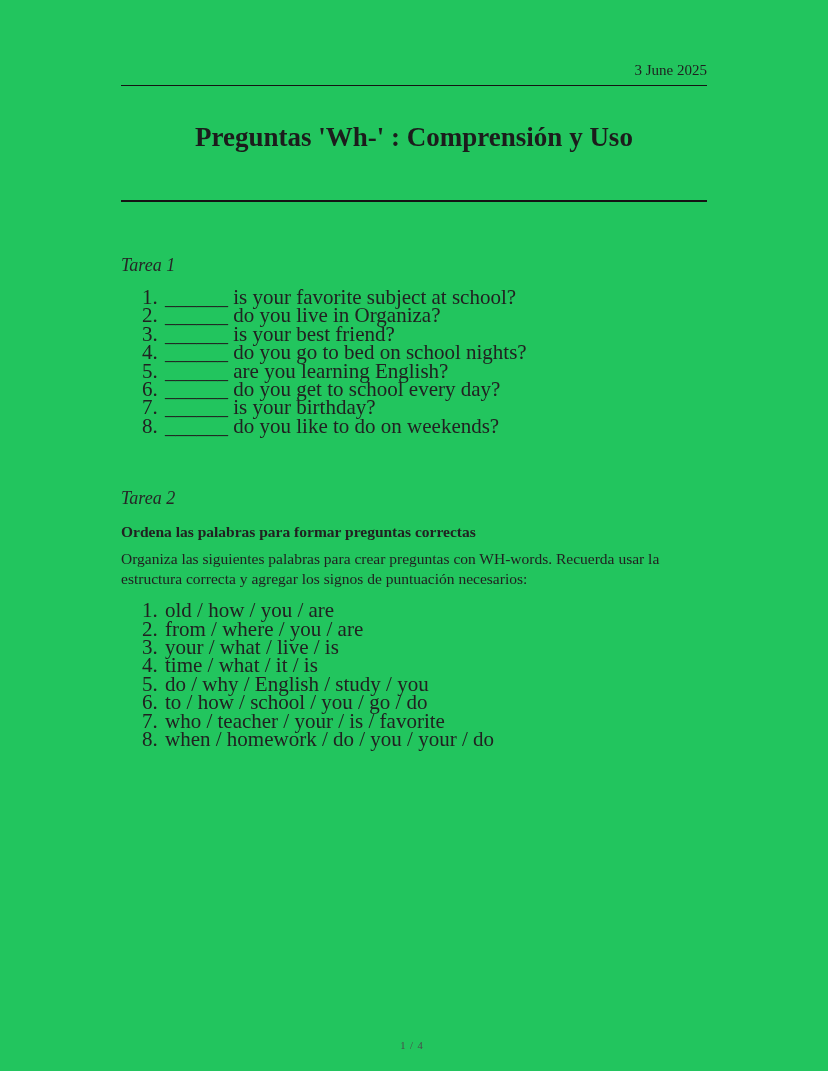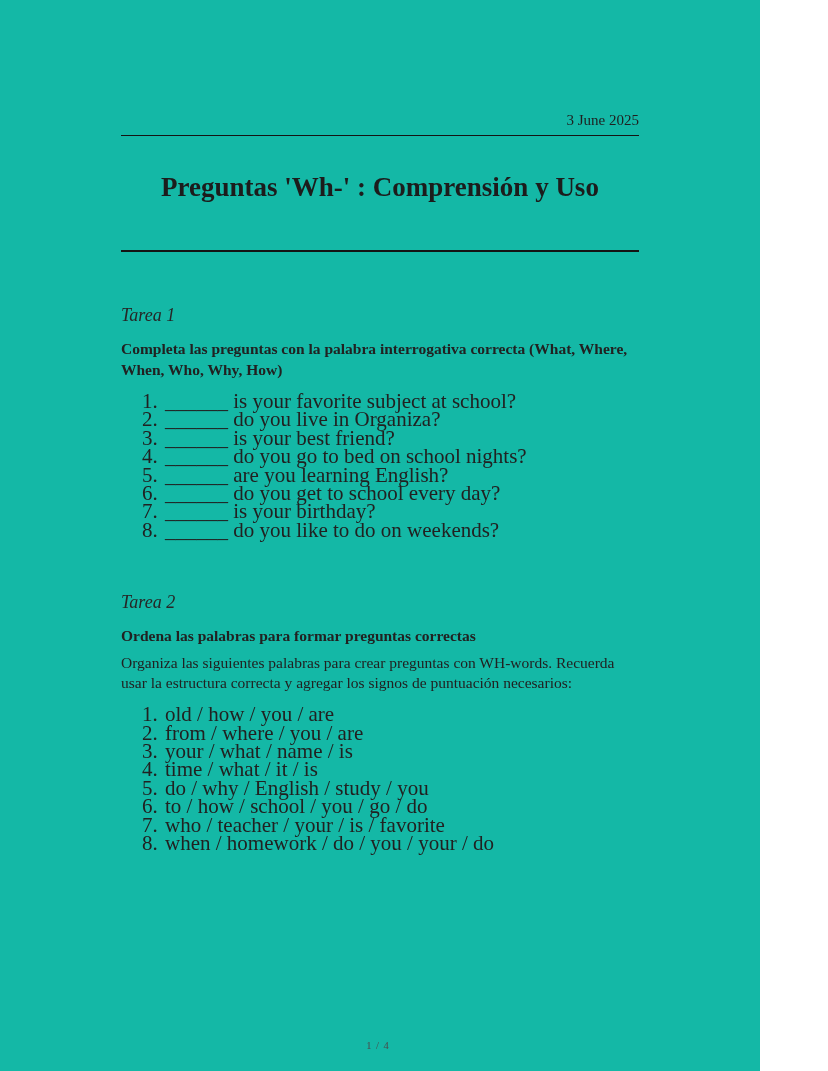--- a/index.html
+++ b/index.html
@@ -2,25 +2,25 @@
 <html><head>
 <meta charset="utf-8">
 <style>
   html, body {
     margin: 0;
     padding: 0;
     background: #ffffff;
   }
   .page {
     position: relative;
-    width: 760px;
+    width: 828px;
     height: 1071px;
-    background: #14b8a6;
+    background: #22c55e;
     box-sizing: border-box;
-    padding: 112px 121px 0 121px;
+    padding: 62px 121px 0 121px;
     font-family: "Liberation Serif", serif;
     color: #212121;
     overflow: hidden;
   }
   .date {
     text-align: right;
     font-size: 15px;
     line-height: 16px;
     color: #1f1f1f;
   }
@@ -91,41 +91,40 @@
 <div class="page">
 
   <div class="date">3 June 2025</div>
   <hr class="rule">
 
   <h1 class="title">Preguntas 'Wh-' : Comprensión y Uso</h1>
   <hr class="rule thick">
 
   <section>
     <h2 class="tarea">Tarea 1</h2>
-    <p class="bold-instruction">Completa las preguntas con la palabra interrogativa correcta (What, Where, When, Who, Why, How)</p>
     <ol class="exercise-list">
       <li>______ is your favorite subject at school?</li>
       <li>______ do you live in Organiza?</li>
       <li>______ is your best friend?</li>
       <li>______ do you go to bed on school nights?</li>
       <li>______ are you learning English?</li>
       <li>______ do you get to school every day?</li>
       <li>______ is your birthday?</li>
       <li>______ do you like to do on weekends?</li>
     </ol>
   </section>
 
   <section>
     <h2 class="tarea">Tarea 2</h2>
     <p class="bold-instruction">Ordena las palabras para formar preguntas correctas</p>
     <p class="para">Organiza las siguientes palabras para crear preguntas con WH-words. Recuerda usar la estructura correcta y agregar los signos de puntuación necesarios:</p>
     <ol class="exercise-list">
       <li>old / how / you / are</li>
       <li>from / where / you / are</li>
-      <li>your / what / name / is</li>
+      <li>your / what / live / is</li>
       <li>time / what / it / is</li>
       <li>do / why / English / study / you</li>
       <li>to / how / school / you / go / do</li>
       <li>who / teacher / your / is / favorite</li>
       <li>when / homework / do / you / your / do</li>
     </ol>
   </section>
 
   <div class="footer">1 / 4</div>
 

